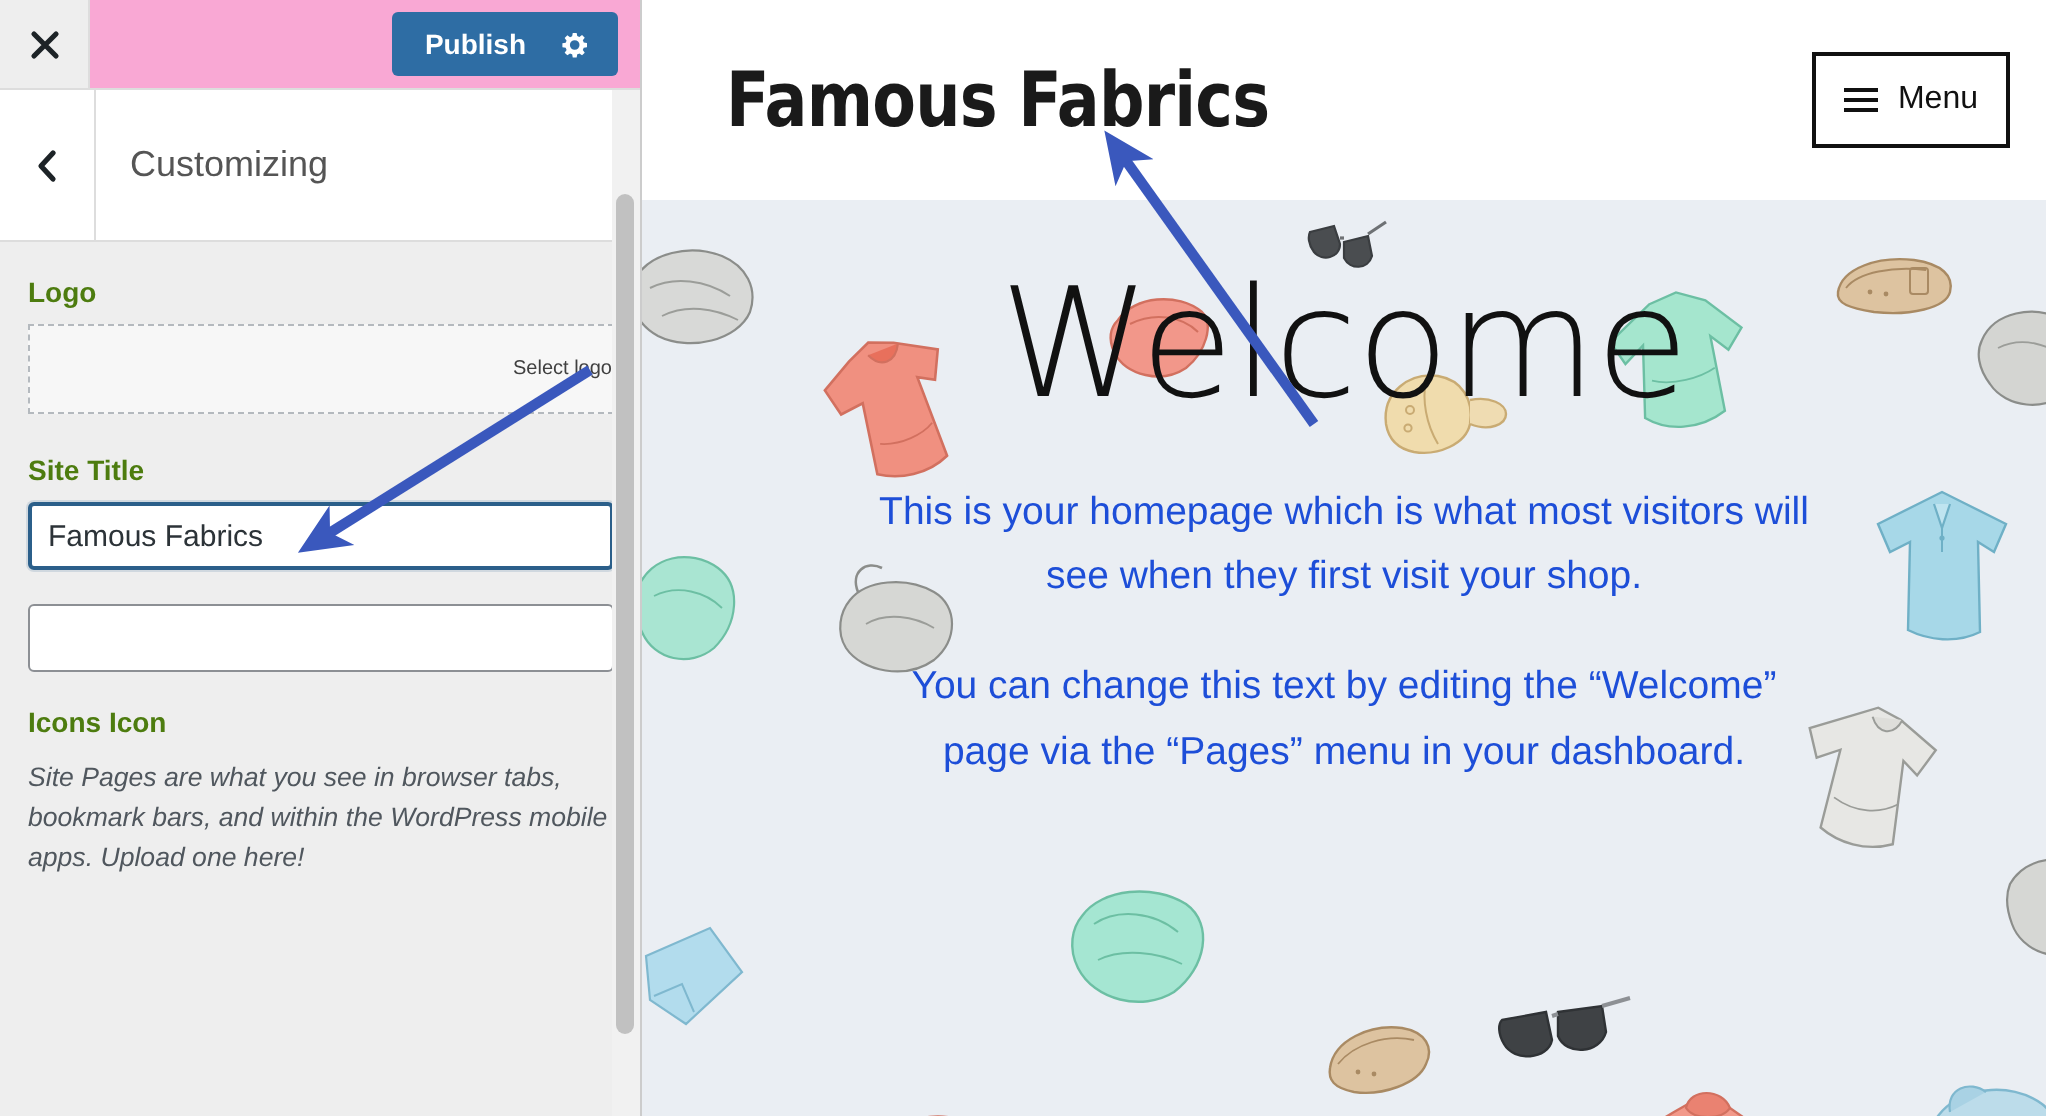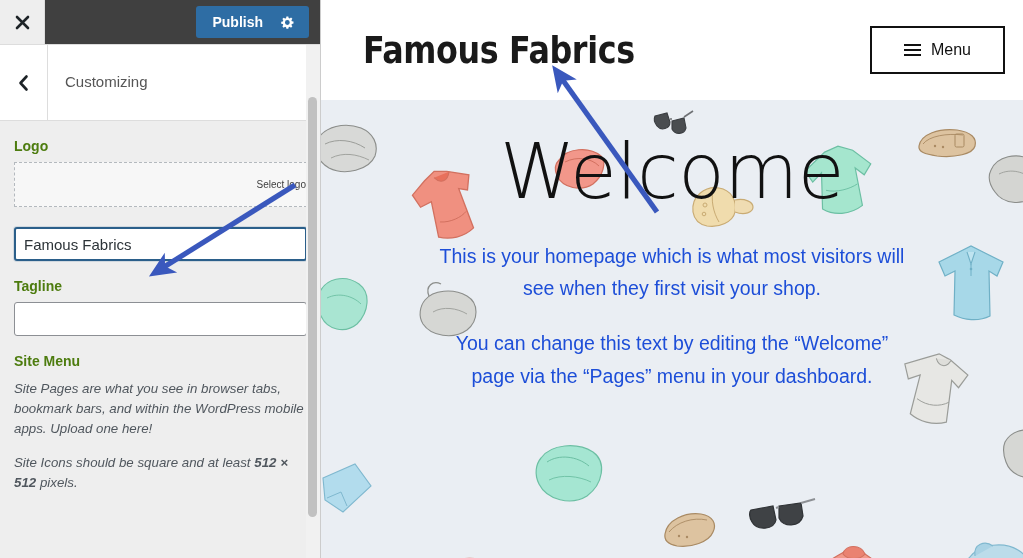--- a/index.html
+++ b/index.html
@@ -16,21 +16,21 @@
     position: relative;
     width: 321px; height: 558px;
     background: #eee;
     flex: 0 0 321px;
     overflow: hidden;
   }
 
   
   .cust-topbar {
     height: 45px; width: 321px;
-    background: #404040;
+    background: #f9a8d4;
     border-bottom: 1px solid #ddd;
     display: flex; align-items: center;
     position: relative;
   }
   .close-btn {
     width: 45px; height: 44px;
     display: flex; align-items: center; justify-content: center;
     background: #eee;
     border-right: 1px solid #ddd;
     cursor: pointer;
@@ -67,21 +67,21 @@
     border-right: 1px solid #ddd;
     display: flex; align-items: center; justify-content: center;
     cursor: pointer;
     background: #fff;
   }
   .panel-titles {
     display: flex; flex-direction: column; justify-content: center;
     padding-left: 17px;
   }
   .panel-sub {
-    font-size: 15px;
+    font-size: 18px;
     color: #555;
     line-height: 1.35;
   }
   .panel-title {
     font-size: 21px;
     font-weight: 400;
     color: #444;
     line-height: 1.35;
     letter-spacing: .1px;
   }
@@ -179,21 +179,21 @@
     letter-spacing: -.4px;
     transform: scaleX(.93);
     transform-origin: left center;
   }
   .menu-btn {
     margin-left: auto;
     border: 2px solid #111;
     background: #fff;
     height: 48px;
     min-width: 96px;
-    padding: 0 32px;
+    padding: 0 14px;
     display: flex; align-items: center; justify-content: center; gap: 10px;
     font-size: 16px;
     font-family: "Liberation Sans", sans-serif;
     color: #111;
     cursor: pointer;
   }
   .hamburger { display: inline-flex; flex-direction: column; gap: 3px; }
   .hamburger span { display: block; width: 17px; height: 2px; background: #111; }
 
   .hero {
@@ -274,32 +274,31 @@
     <div class="controls">
 
       <div class="field-block">
         <span class="ctrl-label">Logo</span>
         <div class="logo-drop">
           <span>Select logo</span>
         </div>
       </div>
 
       <div class="field-block">
+        <span class="ctrl-label">Site Title</span>
         <input class="txt-input focused" type="text" value="Famous Fabrics" style="">
       </div>
 
       <div class="field-block">
-        <span class="ctrl-label">Tagline</span>
         <input class="txt-input" type="text" value="" style="">
       </div>
 
       <div>
-        <span class="ctrl-label site-icon-label">Site Menu</span>
+        <span class="ctrl-label site-icon-label">Icons Icon</span>
         <p class="desc">Site Pages are what you see in browser tabs, bookmark bars, and within the WordPress mobile apps. Upload one here!</p>
-        <p class="desc second"><span>Site Icons should be square and at least </span><b>512 × 512</b><span> pixels.</span></p>
       </div>
 
     </div>
 
     <div class="sb-track">
       <div class="sb-thumb"></div>
     </div>
     <div class="sidebar-edge"></div>
 
     <svg class="anno anno-arrow-sidebar">

